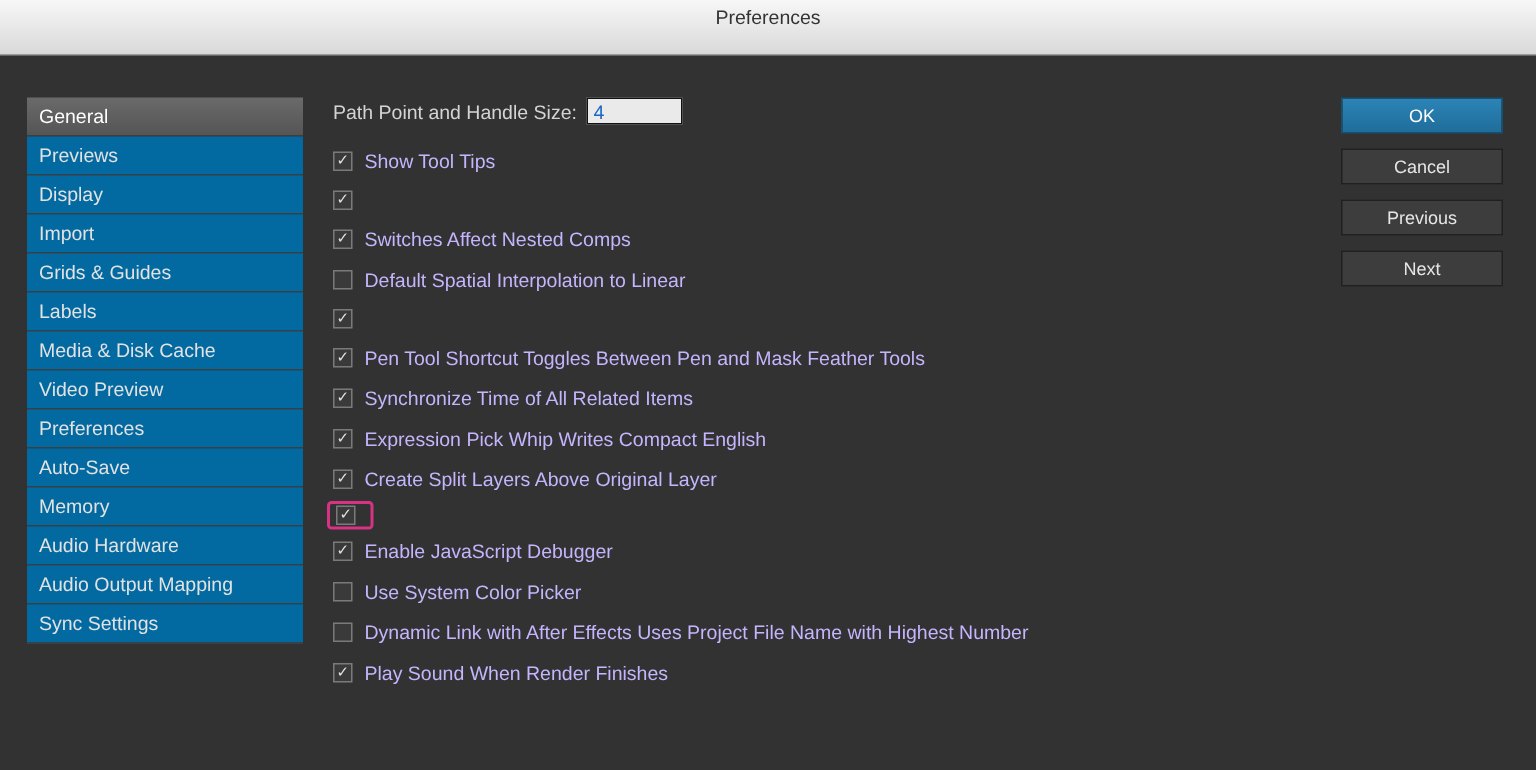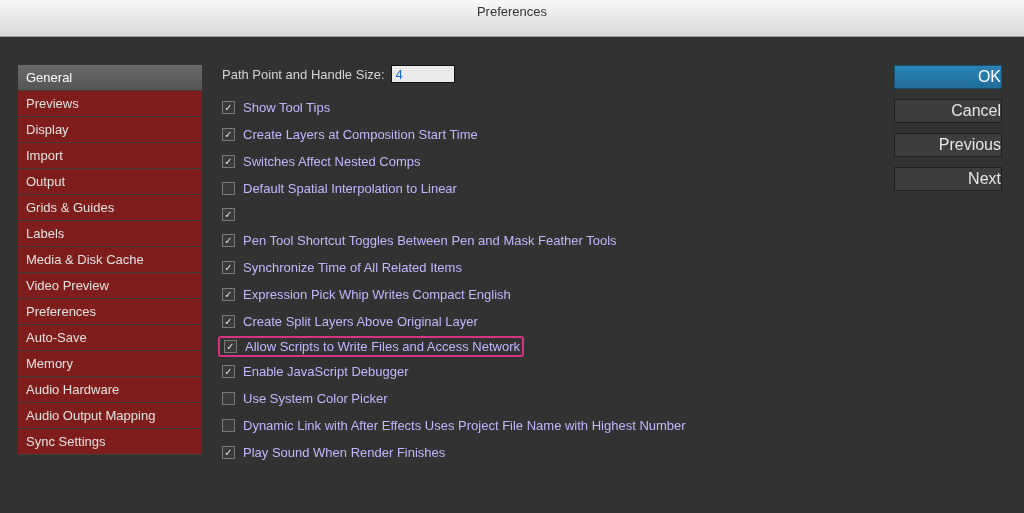--- a/index.html
+++ b/index.html
@@ -29,21 +29,21 @@
       position: absolute;
       left: 18px;
       top: 28px;
       width: 184px;
     }
     .sidebar-item {
       padding: 5px 8px;
       border-bottom: 1px solid #3e3e3e;
       color: #e2e2e2;
       cursor: pointer;
-      background: #7f1d1d;
+      background: #0369a1;
     }
     .sidebar-item.selected {
       background: linear-gradient(to bottom, #6a6a6a, #555555);
       color: #ffffff;
     }
     .main {
       position: absolute;
       left: 218px;
       top: 28px;
       width: 660px;
@@ -107,22 +107,22 @@
       width: 108px;
       display: flex;
       flex-direction: column;
       gap: 10px;
     }
     .btn {
       height: 24px;
       background: #3d3d3d;
       border: 1px solid #202020;
       color: #e6e6e6;
-      font-size: 16px;
-      text-align: right;
+      font-size: 12px;
+      text-align: center;
       line-height: 22px;
       cursor: pointer;
     }
     .btn.primary {
       background: linear-gradient(#2b84b6, #1f6d9b);
       color: #fff;
       border-color: #15506f;
     }
   </style>
 </head>
@@ -132,21 +132,20 @@
   <span>Preferences</span>
 </div>
 
 <div class="content">
 
   <div class="sidebar" id="sidebar">
       <div class="sidebar-item selected"><span>General</span></div>
       <div class="sidebar-item"><span>Previews</span></div>
       <div class="sidebar-item"><span>Display</span></div>
       <div class="sidebar-item"><span>Import</span></div>
-      <div class="sidebar-item"><span>Output</span></div>
       <div class="sidebar-item"><span>Grids &amp; Guides</span></div>
       <div class="sidebar-item"><span>Labels</span></div>
       <div class="sidebar-item"><span>Media &amp; Disk Cache</span></div>
       <div class="sidebar-item"><span>Video Preview</span></div>
       <div class="sidebar-item"><span>Preferences</span></div>
       <div class="sidebar-item"><span>Auto-Save</span></div>
       <div class="sidebar-item"><span>Memory</span></div>
       <div class="sidebar-item"><span>Audio Hardware</span></div>
       <div class="sidebar-item"><span>Audio Output Mapping</span></div>
       <div class="sidebar-item"><span>Sync Settings</span></div>
@@ -161,21 +160,20 @@
         <div class="checkbox-row">
           <span class="checkbox checked">
             <span class="checkmark">✓</span>
           </span>
           <span class="checkbox-label">Show Tool Tips</span>
         </div>
         <div class="checkbox-row">
           <span class="checkbox checked">
             <span class="checkmark">✓</span>
           </span>
-          <span class="checkbox-label">Create Layers at Composition Start Time</span>
         </div>
         <div class="checkbox-row">
           <span class="checkbox checked">
             <span class="checkmark">✓</span>
           </span>
           <span class="checkbox-label">Switches Affect Nested Comps</span>
         </div>
         <div class="checkbox-row">
           <span class="checkbox"></span>
           <span class="checkbox-label">Default Spatial Interpolation to Linear</span>
@@ -206,21 +204,20 @@
         <div class="checkbox-row">
           <span class="checkbox checked">
             <span class="checkmark">✓</span>
           </span>
           <span class="checkbox-label">Create Split Layers Above Original Layer</span>
         </div>
         <div class="checkbox-row highlight">
           <span class="checkbox checked">
             <span class="checkmark">✓</span>
           </span>
-          <span class="checkbox-label">Allow Scripts to Write Files and Access Network</span>
         </div>
         <div class="checkbox-row">
           <span class="checkbox checked">
             <span class="checkmark">✓</span>
           </span>
           <span class="checkbox-label">Enable JavaScript Debugger</span>
         </div>
         <div class="checkbox-row">
           <span class="checkbox"></span>
           <span class="checkbox-label">Use System Color Picker</span>

